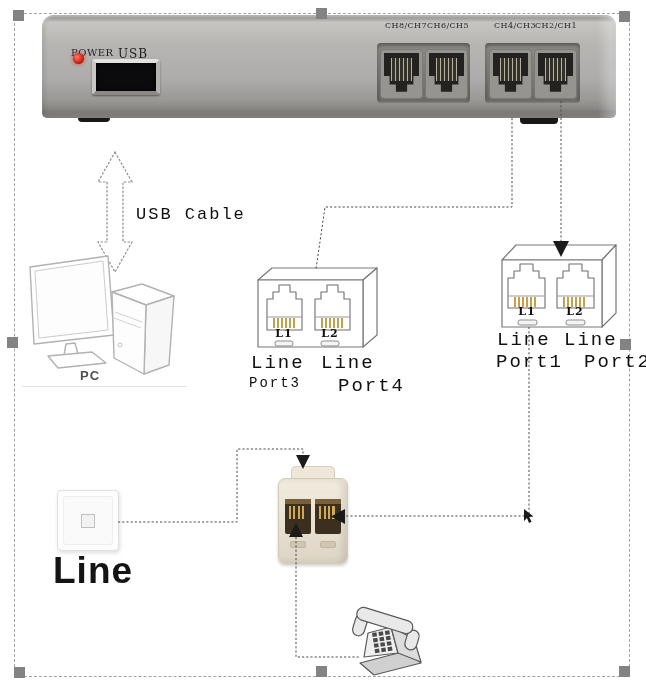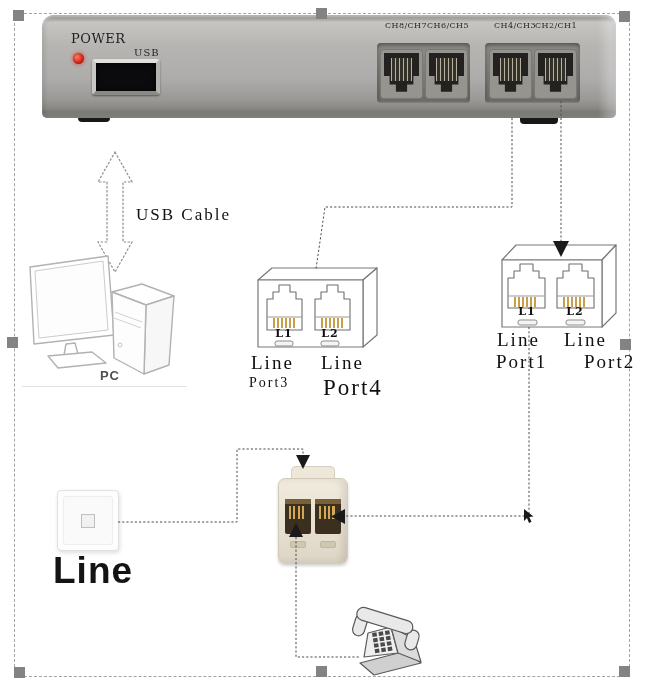--- a/index.html
+++ b/index.html
@@ -30,27 +30,27 @@
        box-shadow:inset 0 2px 4px rgba(0,0,0,.45), inset 0 -1px 2px rgba(255,255,255,.25);}
   .rj11{position:absolute;top:7px;width:41px;height:48px;background:#96948f;border-radius:3px;
        box-shadow:0 0 0 1px #7a7875;}
   .rj11 .cav{position:absolute;left:3px;top:3px;width:35px;height:42px;background:#232220;
        clip-path:polygon(0 0,100% 0,100% 55%,84% 55%,84% 75%,66% 75%,66% 92%,34% 92%,34% 75%,16% 75%,16% 55%,0 55%);}
   .rj11 .pins{position:absolute;left:7px;top:5px;width:21px;height:23px;
        background:repeating-linear-gradient(90deg,#b6b0a3 0 1.5px,#343129 1.5px 4px);}
   .ch{position:absolute;top:6px;transform:translateX(-50%);font:8px "DejaVu Serif",serif;
       letter-spacing:.4px;color:#26262a;white-space:nowrap;}
   
-  .anno{position:absolute;font-family:Liberation Serif, serif;color:#101010;letter-spacing:2px;
+  .anno{position:absolute;font-family:Liberation Mono, monospace;color:#101010;letter-spacing:2px;
         white-space:nowrap;z-index:3;}
   .jk-label{position:absolute;width:30px;text-align:center;font:bold 11px "DejaVu Serif",serif;
         color:#111;z-index:3;letter-spacing:1px;}
   .big-line{position:absolute;left:53px;top:550px;font:bold 37px "Liberation Sans",sans-serif;
         color:#141414;letter-spacing:1px;z-index:3;}
-  .pc-label{position:absolute;left:60px;top:368px;width:60px;text-align:right;
+  .pc-label{position:absolute;left:60px;top:368px;width:60px;text-align:center;
         font:bold 13px "Liberation Sans",sans-serif;color:#4f4f4f;letter-spacing:1px;z-index:3;}
   .pc-rule{position:absolute;left:22px;top:386px;width:165px;height:1px;background:#e2e2e2;z-index:2;}
   
   .wall{position:absolute;left:57px;top:490px;width:60px;height:59px;background:#fdfdfd;
         border:1px solid #e1e1e1;border-radius:4px;box-shadow:1px 2px 4px rgba(0,0,0,.13);z-index:2;}
   .wall .inner{position:absolute;left:5px;top:5px;right:5px;bottom:5px;border:1px solid #eeeeee;
         border-radius:3px;background:#fafafa;}
   .wall .hole{position:absolute;left:23px;top:23px;width:12px;height:12px;background:#f1f1f1;
         border:1px solid #bfbfbf;}
   
@@ -81,23 +81,23 @@
   <div class="handle" style="left:7px;top:337px"></div>
   <div class="handle" style="left:620px;top:339px"></div>
   <div class="handle" style="left:14px;top:667px"></div>
   <div class="handle" style="left:316px;top:666px"></div>
   <div class="handle" style="left:619px;top:666px"></div>
 
   <div class="foot" style="left:78px;top:106px;width:32px;height:16px"></div>
   <div class="foot" style="left:520px;top:108px;width:38px;height:16px"></div>
 
   <div class="device">
-    <span class="dev-label" style="left:29px;top:16px;font-size:13px;letter-spacing:.5px">POWER</span>
+    <span class="dev-label" style="left:29px;top:32px;font-size:10px;letter-spacing:.5px">POWER</span>
     <div class="led"></div>
-    <span class="dev-label" style="left:92px;top:32px;font-size:10px;letter-spacing:1px">USB</span>
+    <span class="dev-label" style="left:76px;top:32px;font-size:12px;letter-spacing:1px">USB</span>
     <div class="usb-port"></div>
 
     <span class="ch" style="left:364px">CH8/CH7</span>
     <span class="ch" style="left:406px">CH6/CH5</span>
     <span class="ch" style="left:473px">CH4/CH3</span>
     <span class="ch" style="left:514px">CH2/CH1</span>
 
     <div class="jack-panel" style="left:335px;width:93px">
       <div class="rj11" style="left:4px">
           <div class="cav">
@@ -162,21 +162,21 @@
     <g fill="#f4f4f4" stroke="#8d8d8d" stroke-width="1">
       <rect x="27" y="103" width="18" height="5" rx="2"></rect>
       <rect x="73" y="103" width="18" height="5" rx="2"></rect>
     </g>
   </svg>
   <span class="jk-label" style="left:269px;top:327px">L1</span>
   <span class="jk-label" style="left:315px;top:327px">L2</span>
   <span class="anno" style="left:251px;top:352px;font-size:19px">Line</span>
   <span class="anno" style="left:321px;top:352px;font-size:19px">Line</span>
   <span class="anno" style="left:249px;top:375px;font-size:14px">Port3</span>
-  <span class="anno" style="left:323px;top:375px;font-size:23px">Port4</span>
+  <span class="anno" style="left:338px;top:375px;font-size:19px">Port4</span>
 
   <svg class="abs z2" style="left:492px;top:228px" width="140" height="106" viewBox="0 0 140 106">
     <g fill="#ffffff" stroke="#787878" stroke-width="1.2" stroke-linejoin="round">
       <path d="M10,32 L24,17 L124,17 L110,32 Z"></path>
       <path d="M110,32 L124,17 L124,85 L110,99 Z"></path>
       <rect x="10" y="32" width="100" height="67"></rect>
     </g>
     <g fill="none" stroke="#6f6f6f" stroke-width="1.1" stroke-linejoin="round">
       <path d="M16,80 L16,50 L22,50 L22,43 L28,43 L28,36 L41,36 L41,43 L47,43 L47,50 L53,50 L53,80 Z"></path>
       <path d="M65,80 L65,50 L71,50 L71,43 L77,43 L77,36 L90,36 L90,43 L96,43 L96,50 L102,50 L102,80 Z"></path>

